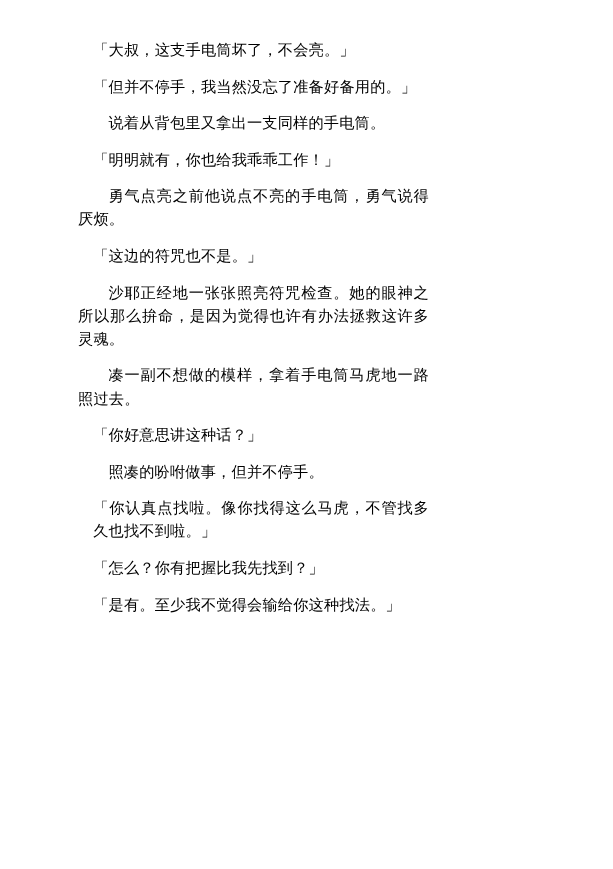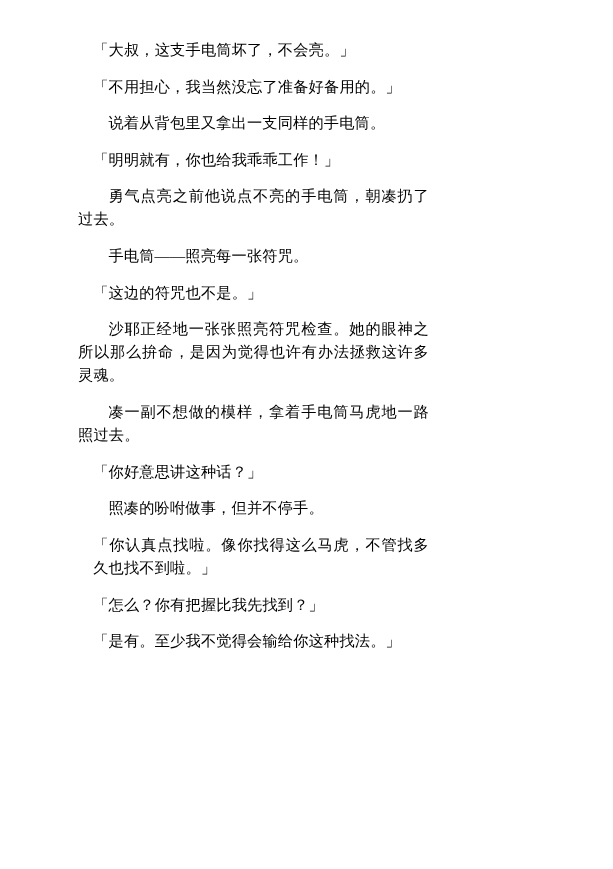--- a/index.html
+++ b/index.html
@@ -37,25 +37,24 @@
     text-indent: 0;
     padding-left: 1em;
   }
 </style>
 </head>
 <body>
 
 <div class="page">
   <div class="body-text">
     <p class="para quote">「大叔，这支手电筒坏了，不会亮。」</p>
-    <p class="para quote">「不用担心，我当然没忘了准备好备用的。」</p>
+    <p class="para quote">「但并不停手，我当然没忘了准备好备用的。」</p>
     <p class="para indent">说着从背包里又拿出一支同样的手电筒。</p>
     <p class="para quote">「明明就有，你也给我乖乖工作！」</p>
-    <p class="para indent">勇气点亮之前他说点不亮的手电筒，朝凑扔了过去。</p>
-    <p class="para indent">手电筒――照亮每一张符咒。</p>
+    <p class="para indent">勇气点亮之前他说点不亮的手电筒，勇气说得厌烦。</p>
     <p class="para quote">「这边的符咒也不是。」</p>
     <p class="para indent">沙耶正经地一张张照亮符咒检查。她的眼神之所以那么拚命，是因为觉得也许有办法拯救这许多灵魂。</p>
     <p class="para indent">凑一副不想做的模样，拿着手电筒马虎地一路照过去。</p>
     <p class="para quote">「你好意思讲这种话？」</p>
     <p class="para indent">照凑的吩咐做事，但并不停手。</p>
     <p class="para quote">「你认真点找啦。像你找得这么马虎，不管找多久也找不到啦。」</p>
     <p class="para quote">「怎么？你有把握比我先找到？」</p>
     <p class="para quote">「是有。至少我不觉得会输给你这种找法。」</p>
   </div>
 </div>

